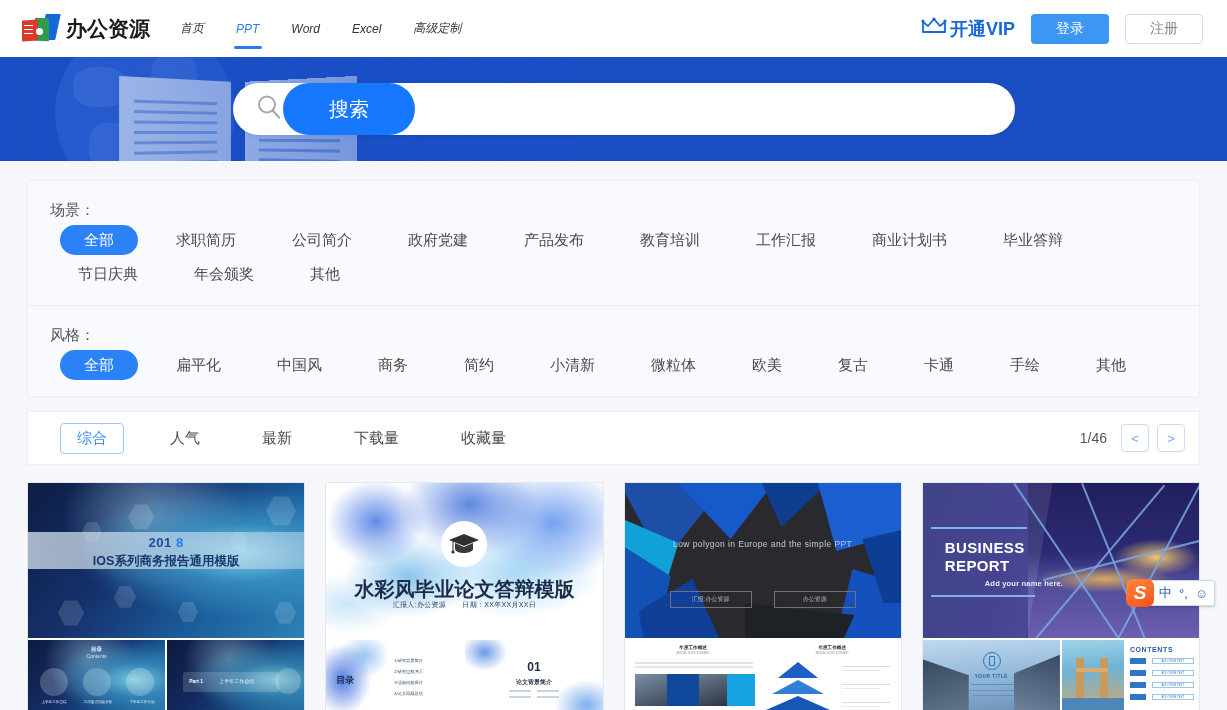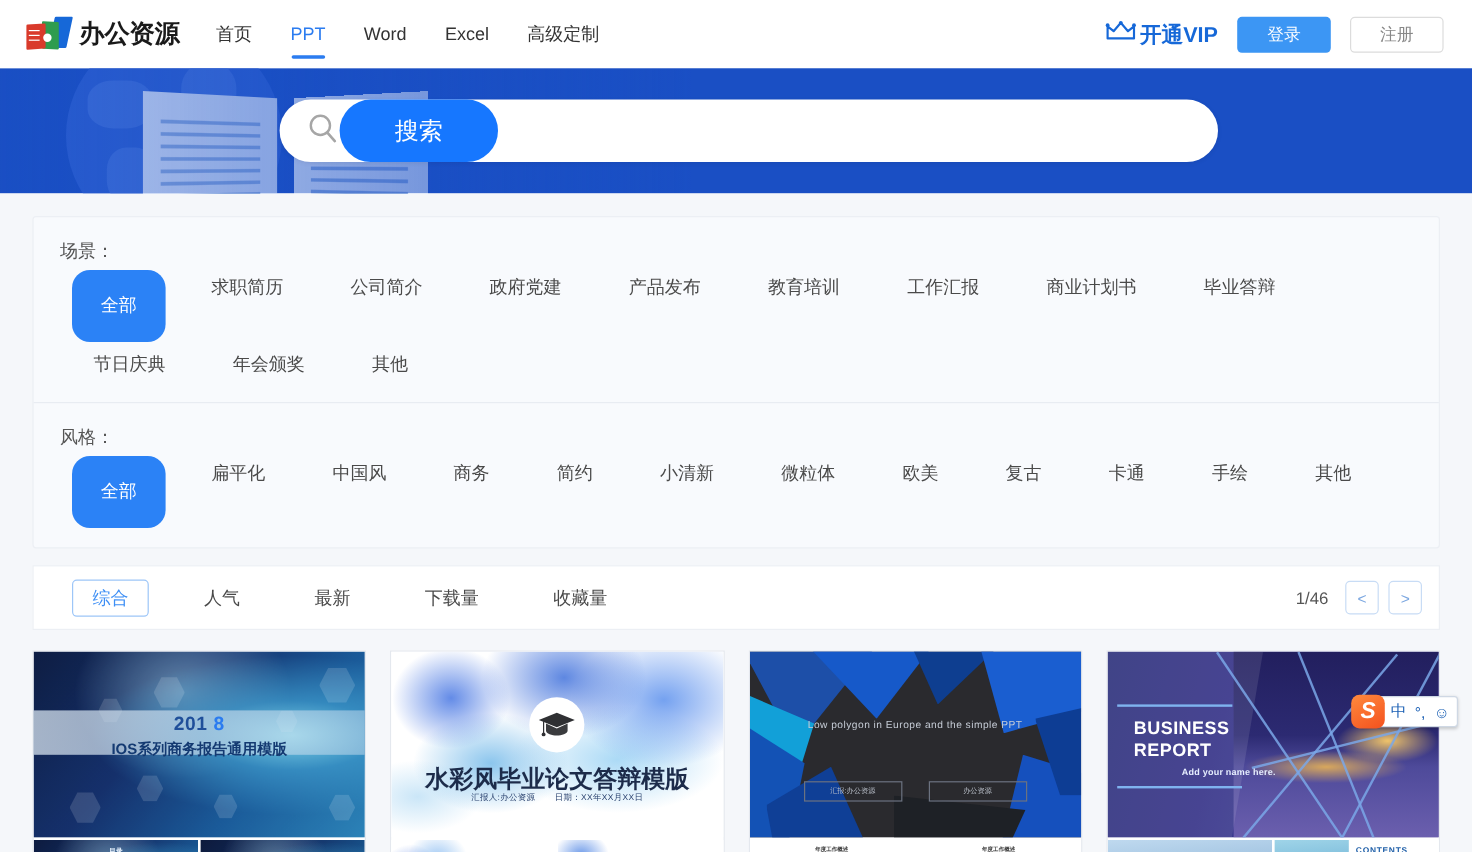--- a/index.html
+++ b/index.html
@@ -24,23 +24,24 @@
   .logo-mark .bk2 { left: 13px; top: 4px; width: 14px; height: 23px; background: #2e9c4e; transform: skewY(3deg); }
   .logo-mark .bk3 { left: 21px; top: 0px; width: 15px; height: 26px; background: #1668d8; transform: skewX(-12deg); }
   .logo-mark .dot { position: absolute; left: 14px; top: 14px; width: 7px; height: 7px; border-radius: 50%; background: #fff; }
   .logo-mark .line { position: absolute; left: 2px; width: 9px; height: 1.6px; background: #fff; }
   .logo-text {
     font-size: 21px; font-weight: 700; color: #1a1a1a;
     letter-spacing: 0px; line-height: 1;
   }
   .nav { display: flex; align-items: center; gap: 32px; height: 100%; }
   .nav-item {
-    font-size: 15px; color: #333; height: 100%;
+    font-size: 12px; color: #333; height: 100%;
     display: flex; align-items: center; position: relative;
     cursor: pointer;
+    font-style: italic;
   }
   .nav-item.active { color: #2b7cf0; }
   .nav-item.active::after {
     content: ""; position: absolute; bottom: 8px; left: 50%;
     transform: translateX(-50%);
     width: 28px; height: 3px; background: #2b7cf0; border-radius: 2px;
   }
   .header-right {
     margin-left: auto; display: flex; align-items: center; gap: 16px;
   }
@@ -118,21 +119,21 @@
   .filter-label {
     font-size: 15px; color: #555; line-height: 30px;
     margin-right: 2px; flex: 0 0 auto; white-space: nowrap;
   }
   .tag-list { display: flex; flex-wrap: wrap; }
   .tag {
     font-size: 15px; color: #4a4a4a; line-height: 30px;
     padding: 0 18px; margin: 0 10px 4px 10px;
     cursor: pointer; white-space: nowrap; border-radius: 15px;
   }
-  .tag.active { background: #2b82f6; color: #fff; padding: 15px 24px; }
+  .tag.active { background: #2b82f6; color: #fff; padding: 0 24px; }
 
   
   .sortbar {
     margin: 14px 27px 0 27px;
     background: #fff; border: 1px solid #eceff4;
     height: 54px; display: flex; align-items: center;
     padding: 0 14px 0 32px;
   }
   .sort {
     font-size: 15px; color: #4a4a4a; cursor: pointer;
@@ -182,21 +183,21 @@
   .hexa i {
     display: block; width: 100%; height: 100%;
     background: rgba(255,255,255,0.28);
     clip-path: polygon(25% 5%, 75% 5%, 100% 50%, 75% 95%, 25% 95%, 0% 50%);
   }
   .c1-band {
     position: absolute; left: 0; right: 0; top: 49px; height: 37px;
     background: linear-gradient(90deg, rgba(215,228,240,.75), rgba(190,215,235,.55));
   }
   .c1-title { position: absolute; left: 0; right: 0; top: 52px; text-align: center; }
-  .c1-y { font-size: 16px; font-weight: 700; color: #1f4f9a; letter-spacing: .5px; }
+  .c1-y { font-size: 13px; font-weight: 700; color: #1f4f9a; letter-spacing: .5px; }
   .c1-y b { color: #2b7cf0; }
   .c1-t { font-size: 12.5px; font-weight: 700; color: #143a72; margin-top: 3px; }
 
   
   .c2-bg {
     position: absolute; inset: 0; background: #fff;
     background-image:
       radial-gradient(ellipse 70px 60px at 18% 25%, rgba(60,110,225,.80), rgba(60,110,225,0) 70%),
       radial-gradient(ellipse 95px 70px at 52% 14%, rgba(40,95,215,.75), rgba(40,95,215,0) 72%),
       radial-gradient(ellipse 110px 80px at 82% 26%, rgba(70,130,235,.75), rgba(70,130,235,0) 70%),

